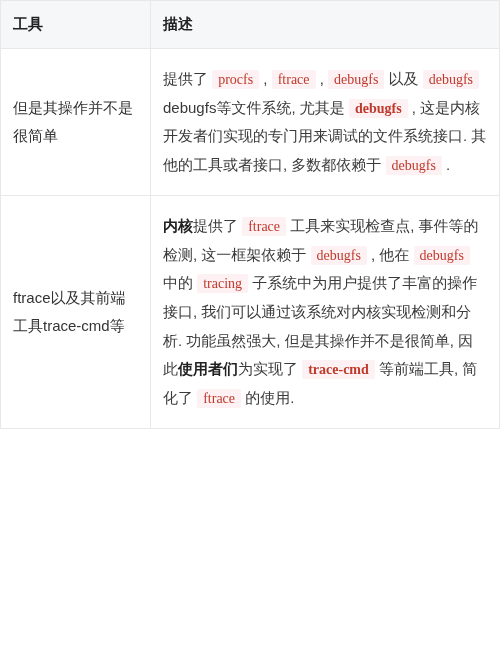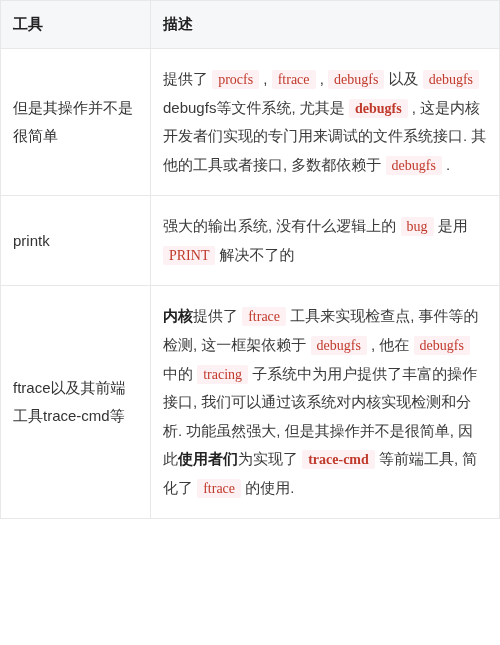--- a/index.html
+++ b/index.html
@@ -79,26 +79,20 @@
     </tr>
   </thead>
   <tbody>
     <tr>
       <td class="tool">但是其操作并不是很简单</td>
       <td>
         <span>提供了 </span><code>procfs</code><span> , </span><code>ftrace</code><span> , </span><code>debugfs</code><span> 以及 </span><code>debugfs</code><span> debugfs等文件系统, 尤其是 </span><strong><code>debugfs</code></strong><span> , 这是内核开发者们实现的专门用来调试的文件系统接口. 其他的工具或者接口, 多数都依赖于 </span><code>debugfs</code><span> .</span>
       </td>
     </tr>
     <tr>
-      <td class="tool">printk</td>
-      <td>
-        <span>强大的输出系统, 没有什么逻辑上的 </span><code>bug</code><span> 是用 </span><code>PRINT</code><span> 解决不了的</span>
-      </td>
-    </tr>
-    <tr>
       <td class="tool">ftrace以及其前端工具trace-cmd等</td>
       <td>
         <strong>内核</strong><span>提供了 </span><code>ftrace</code><span> 工具来实现检查点, 事件等的检测, 这一框架依赖于 </span><code>debugfs</code><span> , 他在 </span><code>debugfs</code><span> 中的 </span><code>tracing</code><span> 子系统中为用户提供了丰富的操作接口, 我们可以通过该系统对内核实现检测和分析. 功能虽然强大, 但是其操作并不是很简单, 因此</span><strong>使用者们</strong><span>为实现了 </span><strong><code>trace-cmd</code></strong><span> 等前端工具, 简化了 </span><code>ftrace</code><span> 的使用.</span>
       </td>
     </tr>
   </tbody>
 </table>
 </div>
 
 </body></html>

